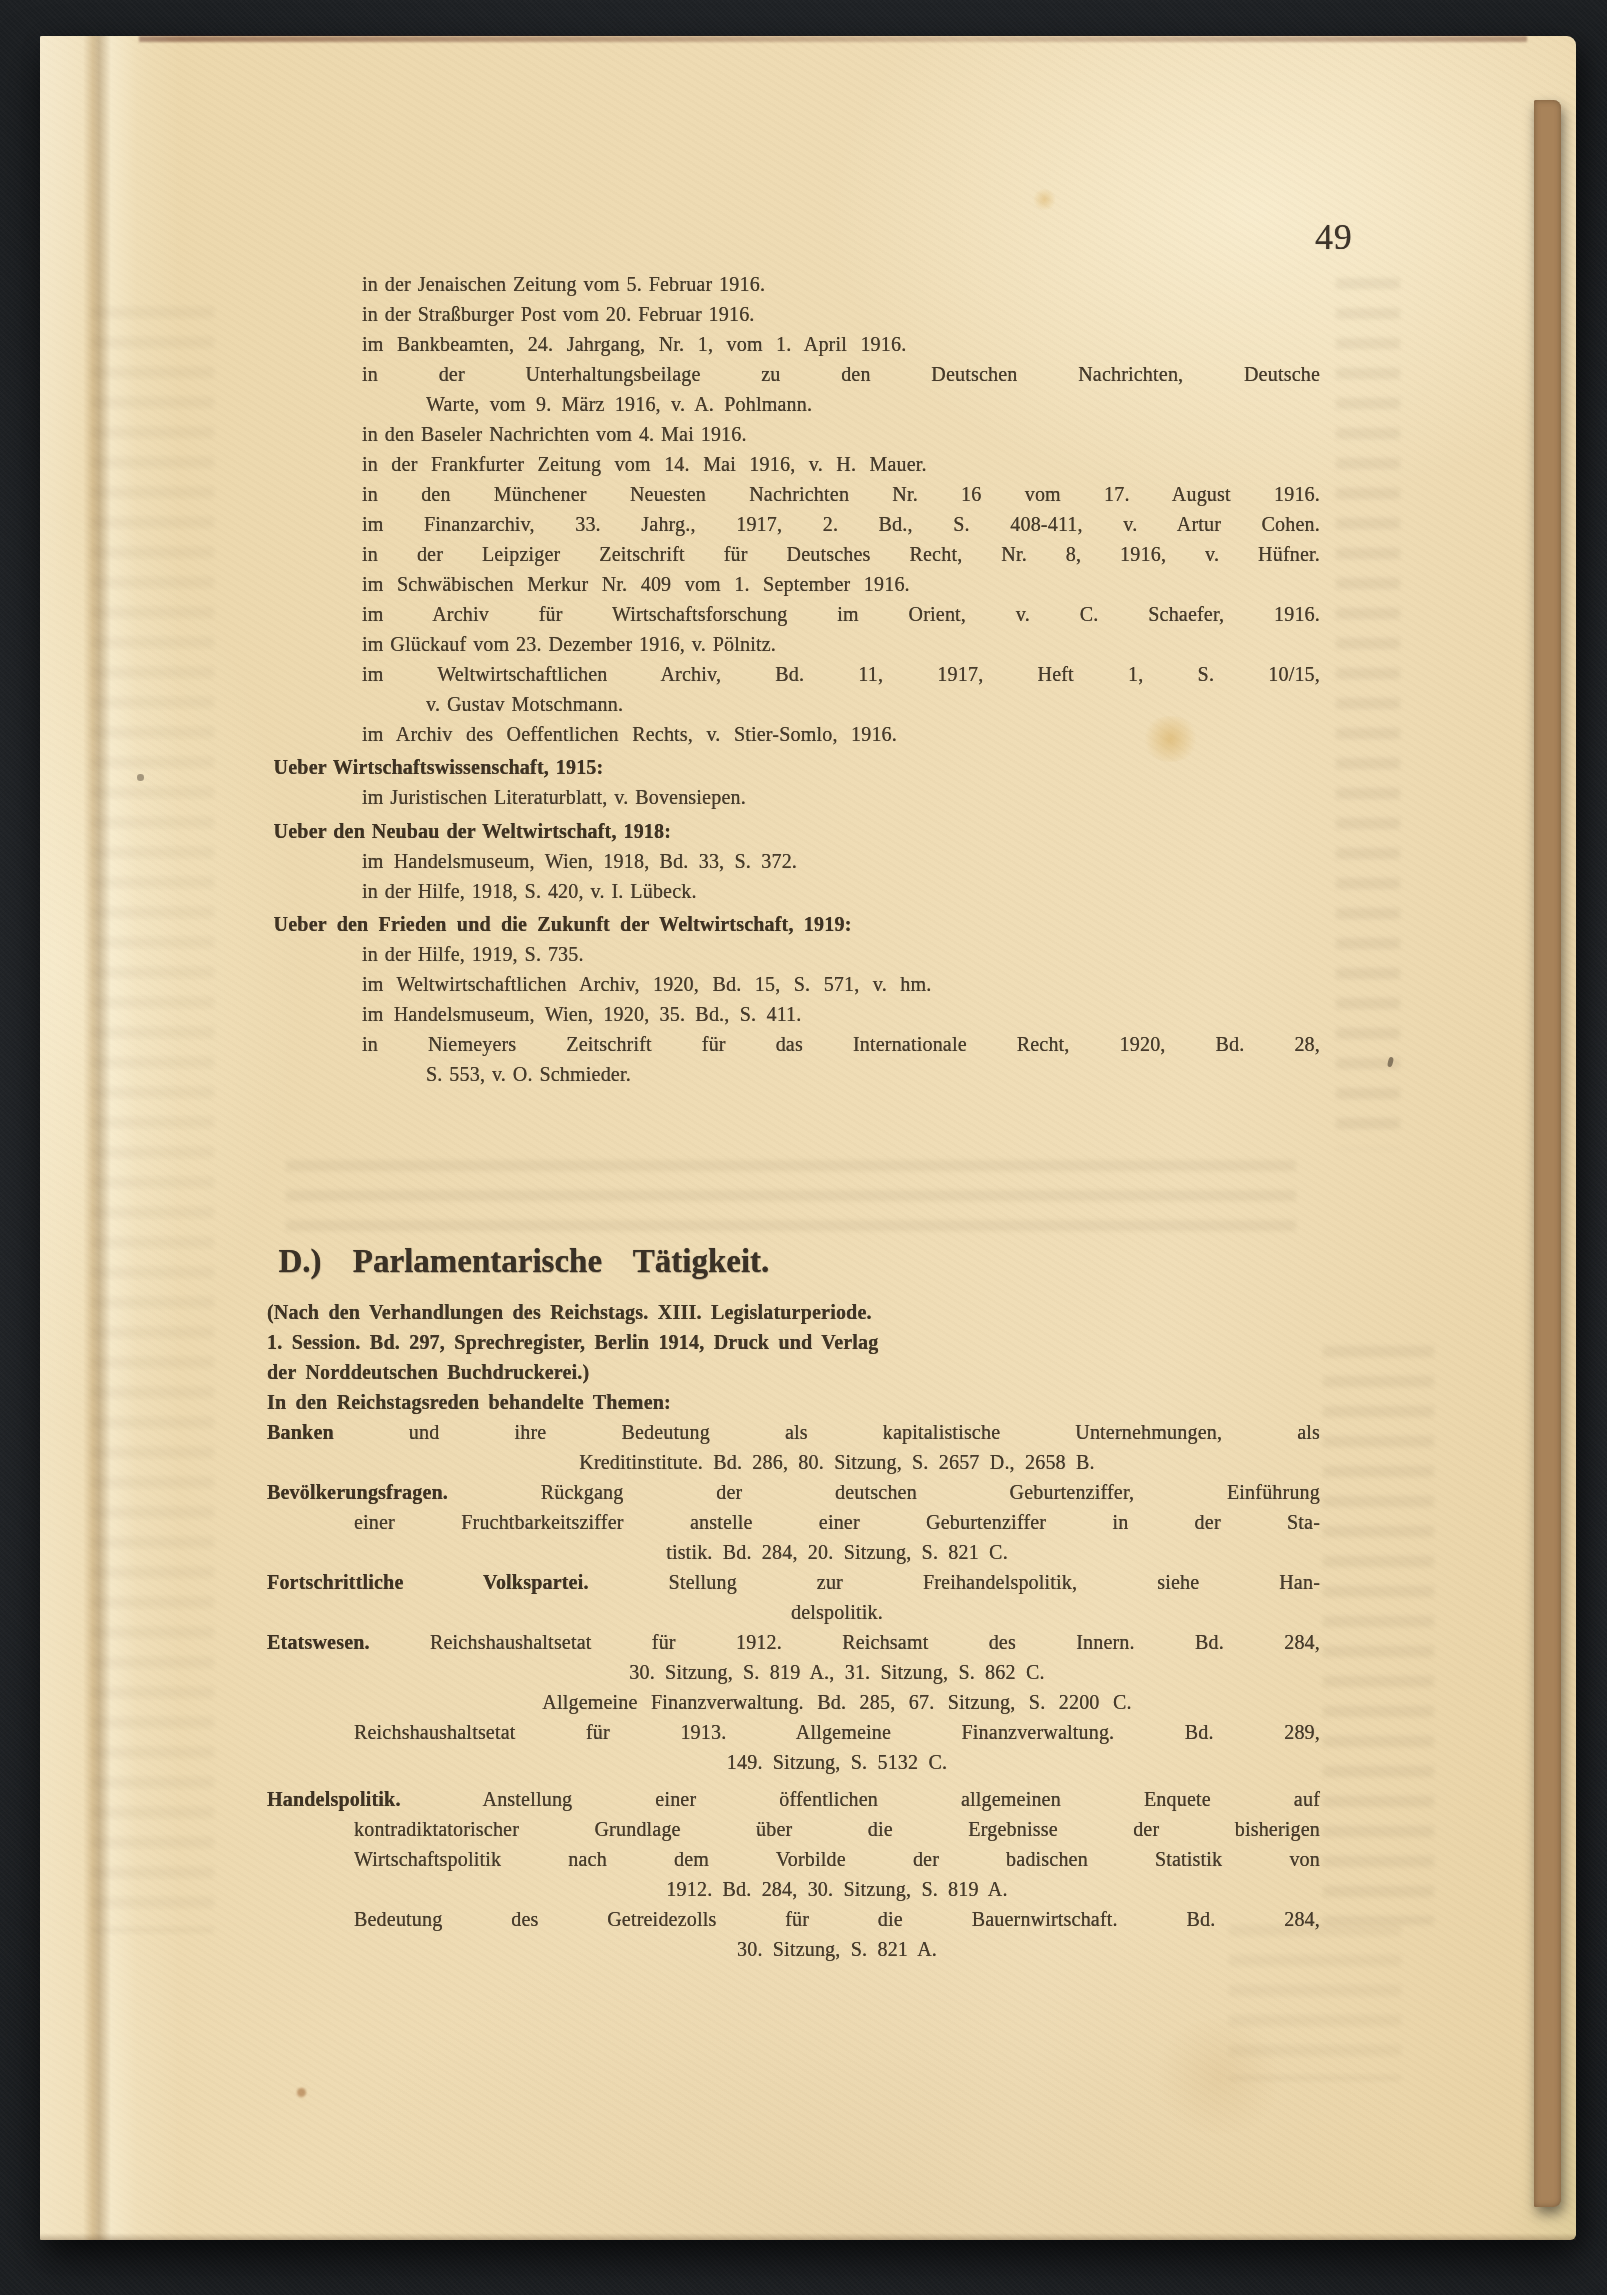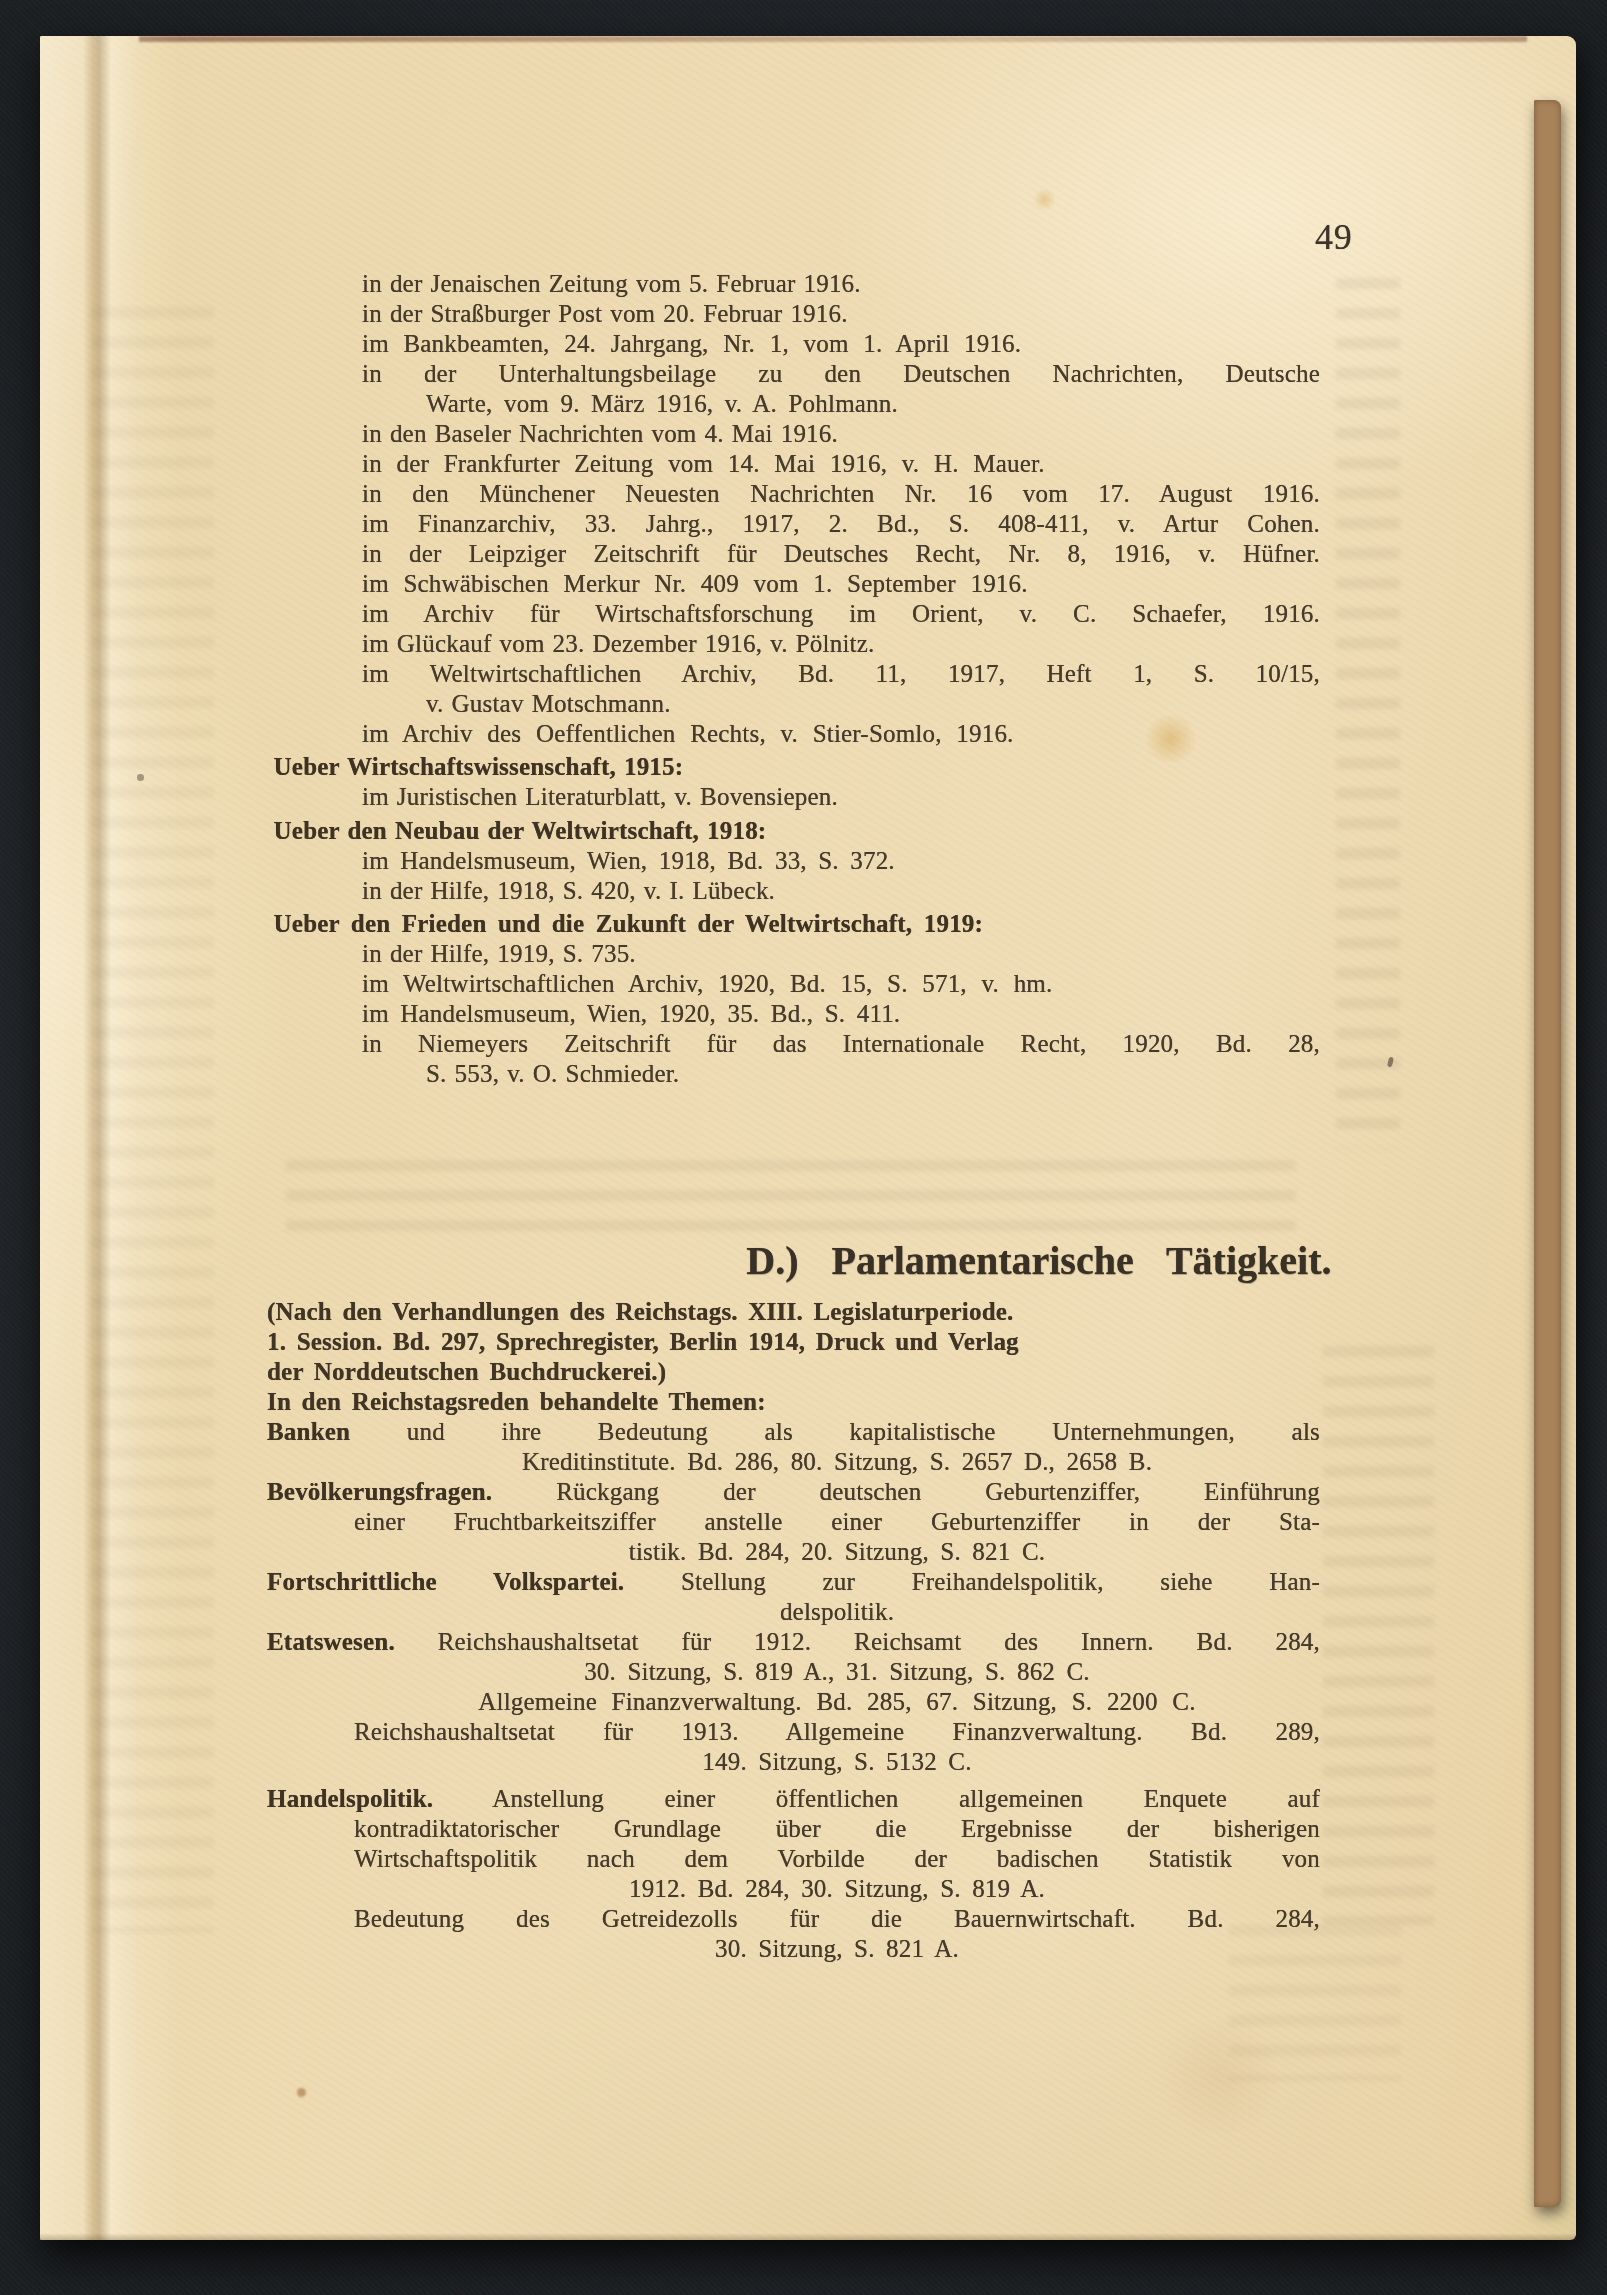--- a/index.html
+++ b/index.html
@@ -52,40 +52,40 @@
     border-radius:1.6px 7.4px 7.4px 1.6px;
     background:
       repeating-linear-gradient(90deg, rgba(255,228,175,.38) 0 1.6px, rgba(92,62,32,.42) 1.6px 3.3px, rgba(178,138,88,.34) 3.3px 5.7px),
       linear-gradient(90deg,#c39e6a,#9771454 40%,#ab8454 70%,#7a5a37);
     background-color:#a8835a;
     box-shadow: 2.5px 6.6px 13px rgba(0,0,0,.5), inset 0 0 6.6px rgba(60,40,20,.45);
   }
   
   .textcol{position:absolute;left:227px;width:1053px;color:#463b2b;}
   .textcol .line{
-    font-size:25px;line-height:30px;white-space:nowrap;
+    font-size:20px;line-height:30px;white-space:nowrap;
     word-spacing:1.6px;letter-spacing:0.2px;
     text-shadow:0 0 0.6px rgba(70,58,43,.75), 0.3px 0.4px 0.7px rgba(70,58,43,.28);
   }
   .line.j{white-space:normal;text-align:justify;text-align-last:justify;}
   .line.sp2{word-spacing:5px;}
   .line.sp3{word-spacing:8.2px;}
   .line.gap{margin-top:6.6px;}
   .line.item{padding-left:95px;}
   .line.cont{padding-left:159px;}
   .line.head{padding-left:6.6px;font-weight:bold;margin-top:3.3px;color:#3e3222;}
   .line.lcont{padding-left:87px;text-align:center;}
   .line b{font-weight:bold;color:#3e3222;}
   #bib{top:233px;}
   #intro{top:1261px;}
   #intro .line{font-weight:bold;text-align:left;word-spacing:4.1px;color:#403525;}
   #entries{top:1381px;}
   .section-title{
     position:absolute;left:227px;width:1053px;top:1206px;padding-left:11.5px;
-    font-size:40px;line-height:38px;font-weight:bold;text-align:right;
+    font-size:33px;line-height:38px;font-weight:bold;text-align:left;
     word-spacing:23px;color:#3a3126;white-space:nowrap;
     text-shadow:0 0 0.7px rgba(60,48,34,.8), 0.4px 0.5px 0.8px rgba(60,48,34,.3);
   }
   .pageno{
     position:absolute;left:1275px;top:182px;
     font-size:36px;line-height:38px;letter-spacing:0.8px;color:#3d342a;
     text-shadow:0 0 0.7px rgba(61,52,42,.8);
   }
   
   .ghost{position:absolute;pointer-events:none;filter:blur(2.1px);

